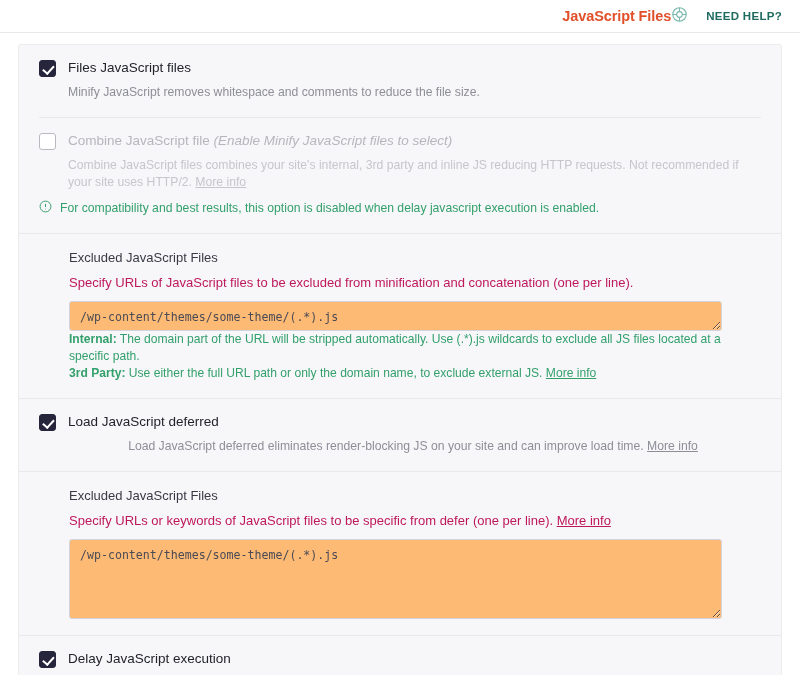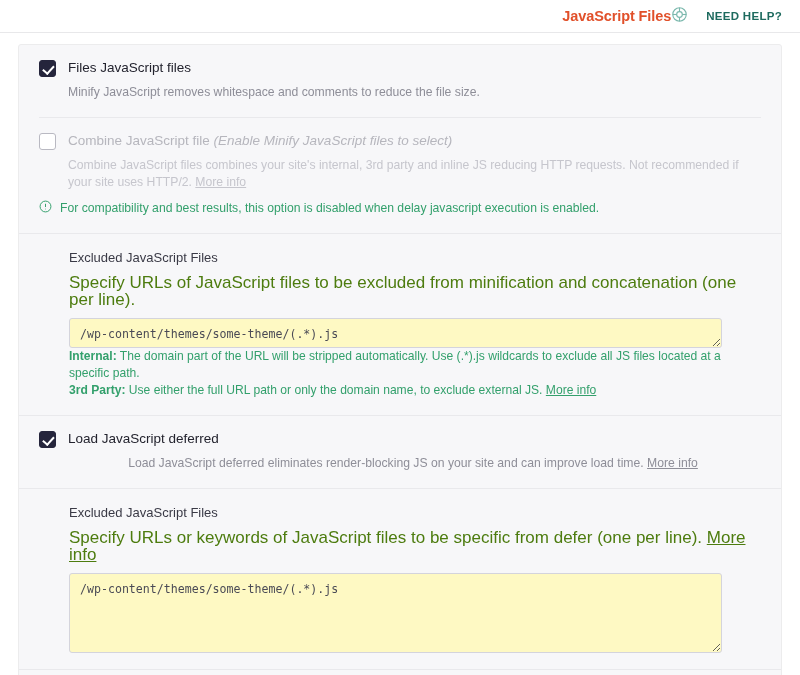--- a/index.html
+++ b/index.html
@@ -137,29 +137,29 @@
     padding: 16px 20px 16px 50px;
     border-top: 1px solid #e9e9ec;
     margin: 0 0 0 0;
   }
   .sub-title {
     font-size: 13px;
     color: #3a3a46;
     margin-bottom: 9px;
   }
   .sub-desc {
-    font-size: 17px;
-    color: #4d7c0f;
+    font-size: 13px;
+    color: #be185d;
     line-height: 17px;
     margin-bottom: 10px;
   }
   textarea.ta {
     display: block;
     width: 653px;
-    background: #fef9c3;
+    background: #fdba74;
     border: 1px solid #d4d4dc;
     border-radius: 3px;
     padding: 7px 10px;
     font-family: "DejaVu Sans Mono", monospace;
     font-size: 11.6px;
     color: #4a4a55;
     line-height: 16px;
     resize: vertical;
     outline: none;
   }

